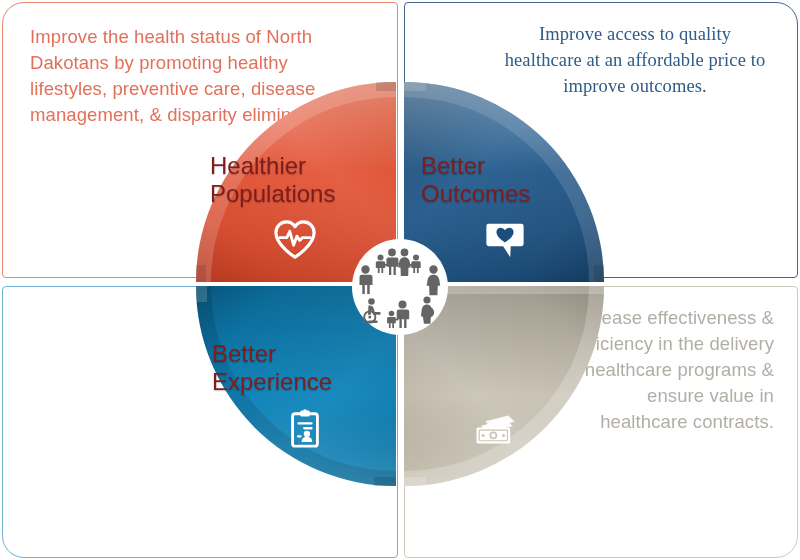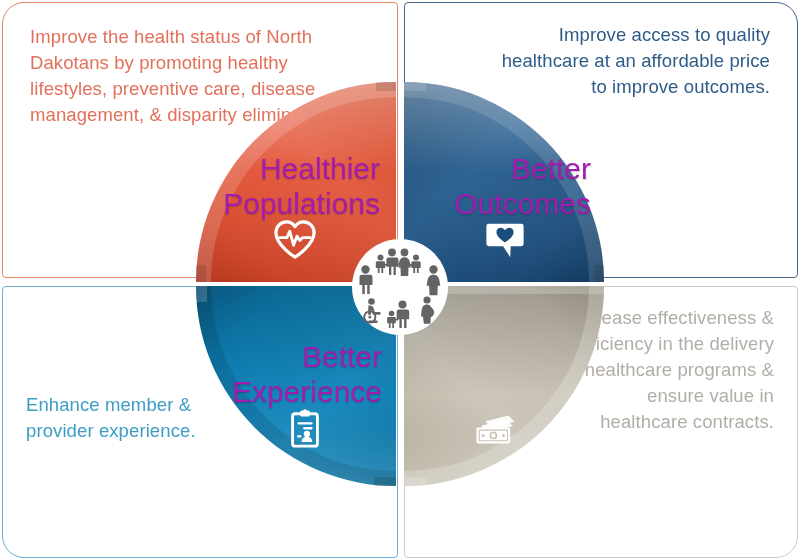--- a/index.html
+++ b/index.html
@@ -64,22 +64,23 @@
   }
   .desc-tl {
     left: 30px; top: 24px;
     width: 330px;
     text-align: left;
     color: #E2705A;
   }
   .desc-tr {
     right: 30px; top: 22px;
     width: 270px;
-    text-align: right;
+    text-align: center;
     color: #2E5B87;
+    font-family: Liberation Serif, serif;
   }
   .desc-bl {
     left: 26px; top: 392px;
     width: 180px;
     text-align: left;
     color: #3D9DC4;
   }
   .desc-br {
     right: 26px; top: 305px;
     width: 218px;
@@ -94,24 +95,24 @@
     top: 53px;
     width: 458px;
     height: 458px;
     pointer-events: none;
   }
   #pie-wrap svg { display: block; }
 
   
   .wedge-label {
     position: absolute;
-    color: #a21caf;
-    font-size: 30px;
+    color: #7f1d1d;
+    font-size: 24px;
     line-height: 1.16;
-    text-align: right;
+    text-align: left;
     white-space: pre-line;
     text-shadow: 0 1px 1.5px rgba(0,0,0,0.22);
     width: 170px;
   }
   .wl-tl { left: 210px; top: 152px; }
   .wl-tr { left: 421px; top: 152px; }
   .wl-bl { left: 212px; top: 340px; }
   .wl-br { left: 413px; top: 340px; }
 
   
@@ -143,21 +144,20 @@
 
   <div class="frame frame-tl"></div>
   <div class="frame frame-tr"></div>
   <div class="frame frame-bl"></div>
   <div class="frame frame-br"></div>
 
   <div class="desc desc-tl">Improve the health status of North Dakotans by promoting healthy lifestyles, preventive care, disease management, &amp; disparity elimination.</div>
 
   <div class="desc desc-tr">Improve access to quality healthcare at an affordable price to improve outcomes.</div>
 
-  <div class="desc desc-bl">Enhance member &amp; provider experience.</div>
 
   <div class="desc desc-br">Increase effectiveness &amp; efficiency in the delivery of healthcare programs &amp; ensure value in healthcare contracts.</div>
 
   <div id="pie-wrap">
     <svg width="458" height="458" viewBox="0 0 458 458" xmlns="http://www.w3.org/2000/svg">
       <defs>
 
         <linearGradient id="gTL" x1="0" y1="1" x2="1" y2="0">
           <stop offset="0%" stop-color="#C83E22"></stop>
           <stop offset="22%" stop-color="#DD4A2C"></stop>

